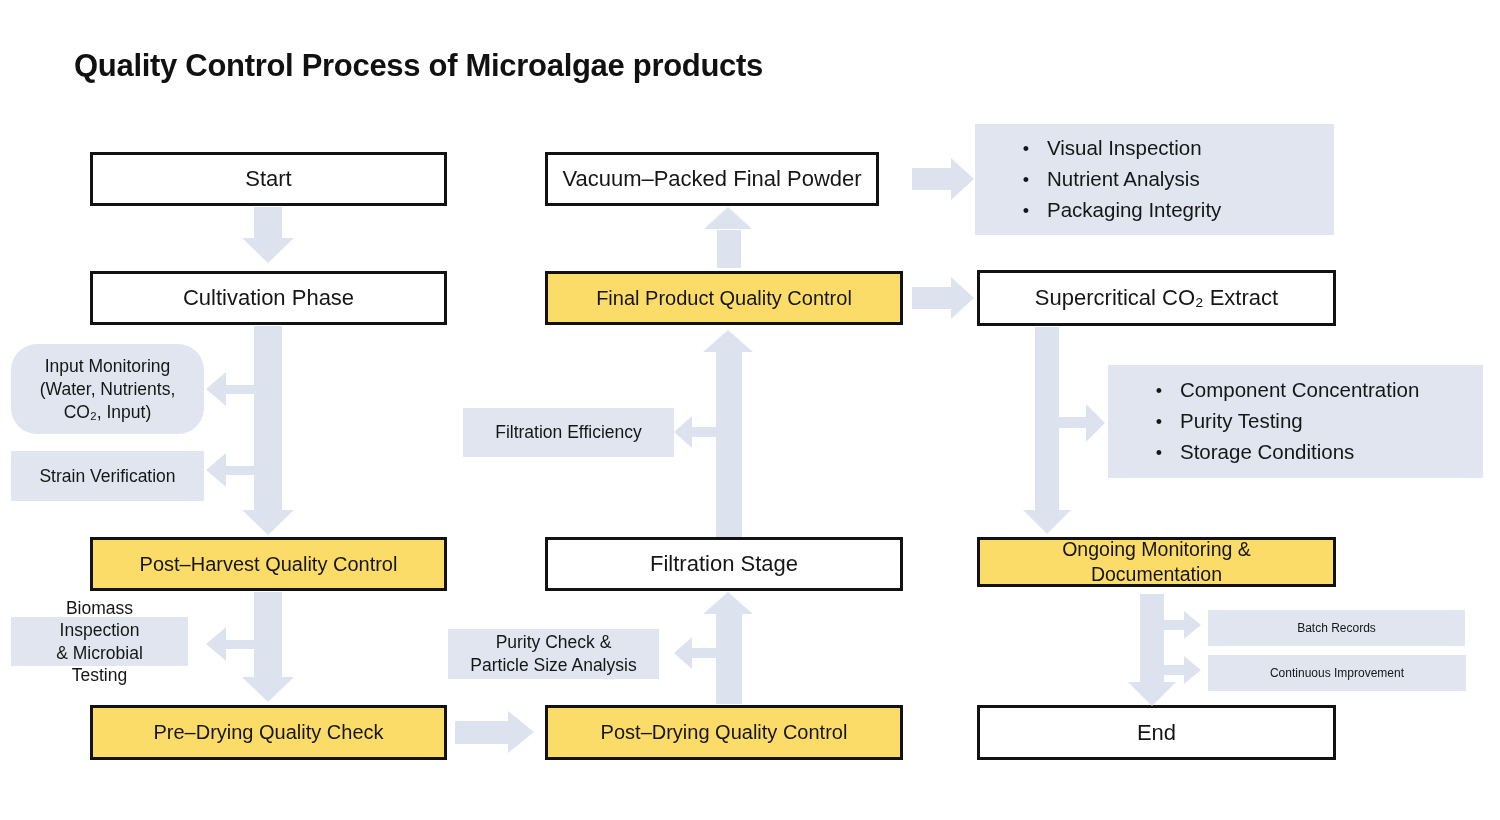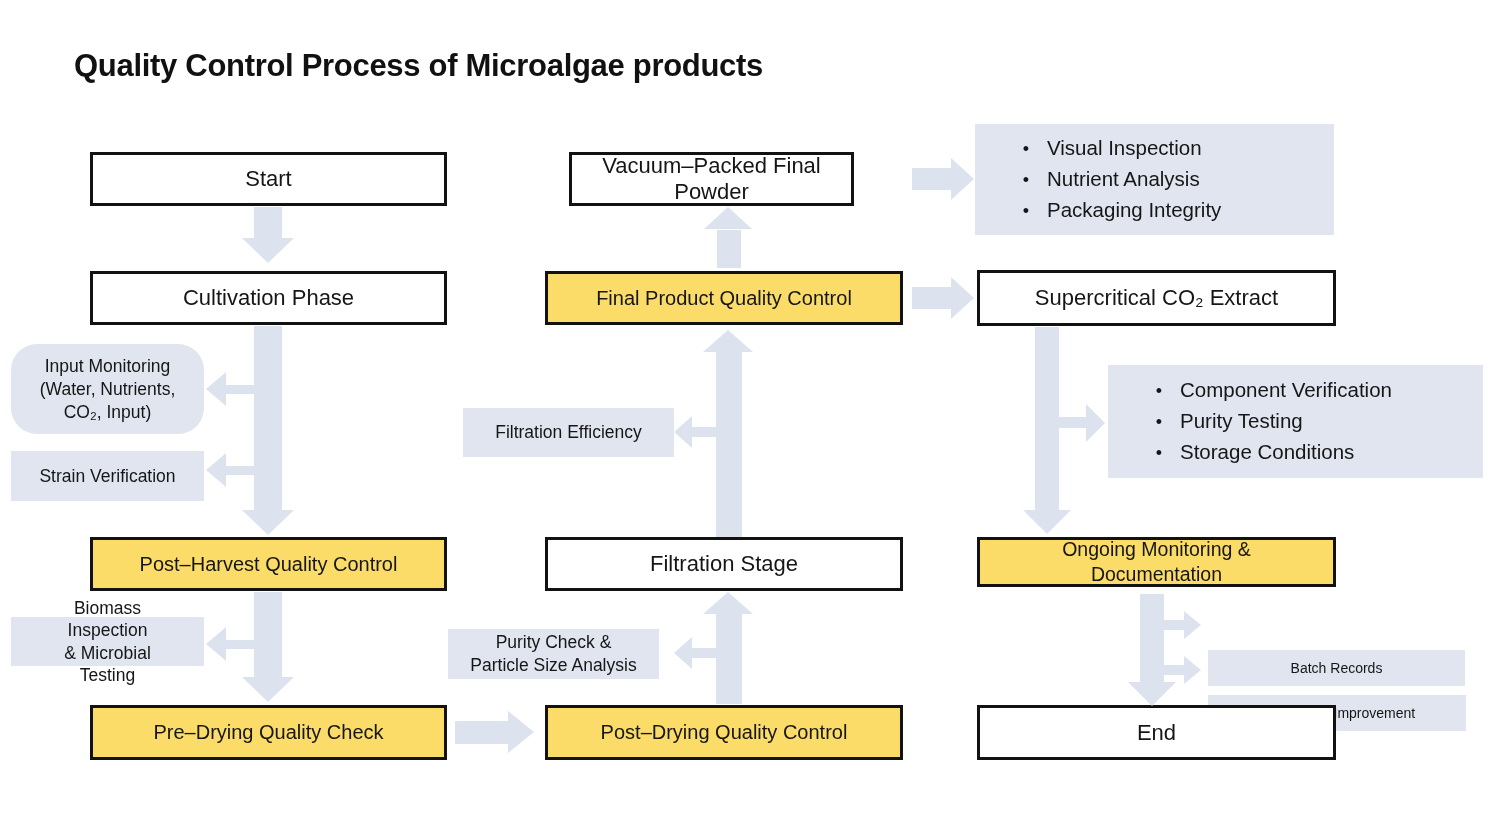--- a/index.html
+++ b/index.html
@@ -19,21 +19,21 @@
     font-size:31px;font-weight:700;letter-spacing:-0.3px;color:#111;
   }
   
   .node{
     position:absolute;box-sizing:border-box;
     display:flex;align-items:center;justify-content:center;text-align:center;
   }
   .outlined{background:#ffffff;border:3px solid var(--line);font-size:22px;}
   .yellow{background:var(--yellow);border:3px solid var(--line);font-size:20px;}
   .gray{background:var(--gray);font-size:17.5px;line-height:23px;}
-  .gray-sm{background:var(--gray);font-size:14px;margin-top:40px;}
+  .gray-sm{background:var(--gray);font-size:12px;}
   .multiline span{display:block;}
   
   .overflow-wrap{overflow:visible;}
   .overflow-label{
     position:absolute;left:0;right:0;top:50%;transform:translateY(-50%);
     text-align:center;font-size:17.5px;line-height:22.5px;
   }
   
   .bullets{
     position:absolute;box-sizing:border-box;background:var(--gray);
@@ -72,32 +72,32 @@
       <span>Input Monitoring</span>
       <span>(Water, Nutrients,</span>
       <span>CO₂, Input)</span>
     </div>
   </div>
 
   <div class="node gray" style="left:11px;top:451px;width:193px;height:50px;">Strain Verification</div>
 
   <div class="node yellow" style="left:90px;top:537px;width:357px;height:54px;">Post–Harvest Quality Control</div>
 
-  <div class="node gray overflow-wrap" style="left:11px;top:617px;width:193px;height:49px;">
+  <div class="node gray overflow-wrap" style="left:11px;top:617px;width:177px;height:49px;">
     <div class="overflow-label multiline">
       <span>Biomass</span>
       <span>Inspection</span>
       <span>&amp; Microbial</span>
       <span>Testing</span>
     </div>
   </div>
 
   <div class="node yellow" style="left:90px;top:705px;width:357px;height:55px;">Pre–Drying Quality Check</div>
 
-  <div class="node outlined" style="left:545px;top:152px;width:285px;height:54px;margin-left:24px;">Vacuum–Packed Final Powder</div>
+  <div class="node outlined" style="left:545px;top:152px;width:334px;height:54px;">Vacuum–Packed Final Powder</div>
 
   <div class="node yellow" style="left:545px;top:271px;width:358px;height:54px;">Final Product Quality Control</div>
 
   <div class="node gray" style="left:463px;top:408px;width:211px;height:49px;">Filtration Efficiency</div>
 
   <div class="node outlined" style="left:545px;top:537px;width:358px;height:54px;">Filtration Stage</div>
 
   <div class="node gray multiline" style="left:448px;top:629px;width:211px;height:50px;">
     <div>
       <span>Purity Check &amp;</span>
@@ -120,21 +120,21 @@
       <span class="dot">•</span>
       <span>Packaging Integrity</span>
     </div>
   </div>
 
   <div class="node outlined" style="left:977px;top:270px;width:359px;height:56px;">Supercritical CO₂ Extract</div>
 
   <div class="bullets" style="left:1108px;top:365px;width:375px;height:113px;">
     <div class="bullet-row">
       <span class="dot">•</span>
-      <span>Component Verification</span>
+      <span>Component Concentration</span>
     </div>
     <div class="bullet-row">
       <span class="dot">•</span>
       <span>Purity Testing</span>
     </div>
     <div class="bullet-row">
       <span class="dot">•</span>
       <span>Storage Conditions</span>
     </div>
   </div>

